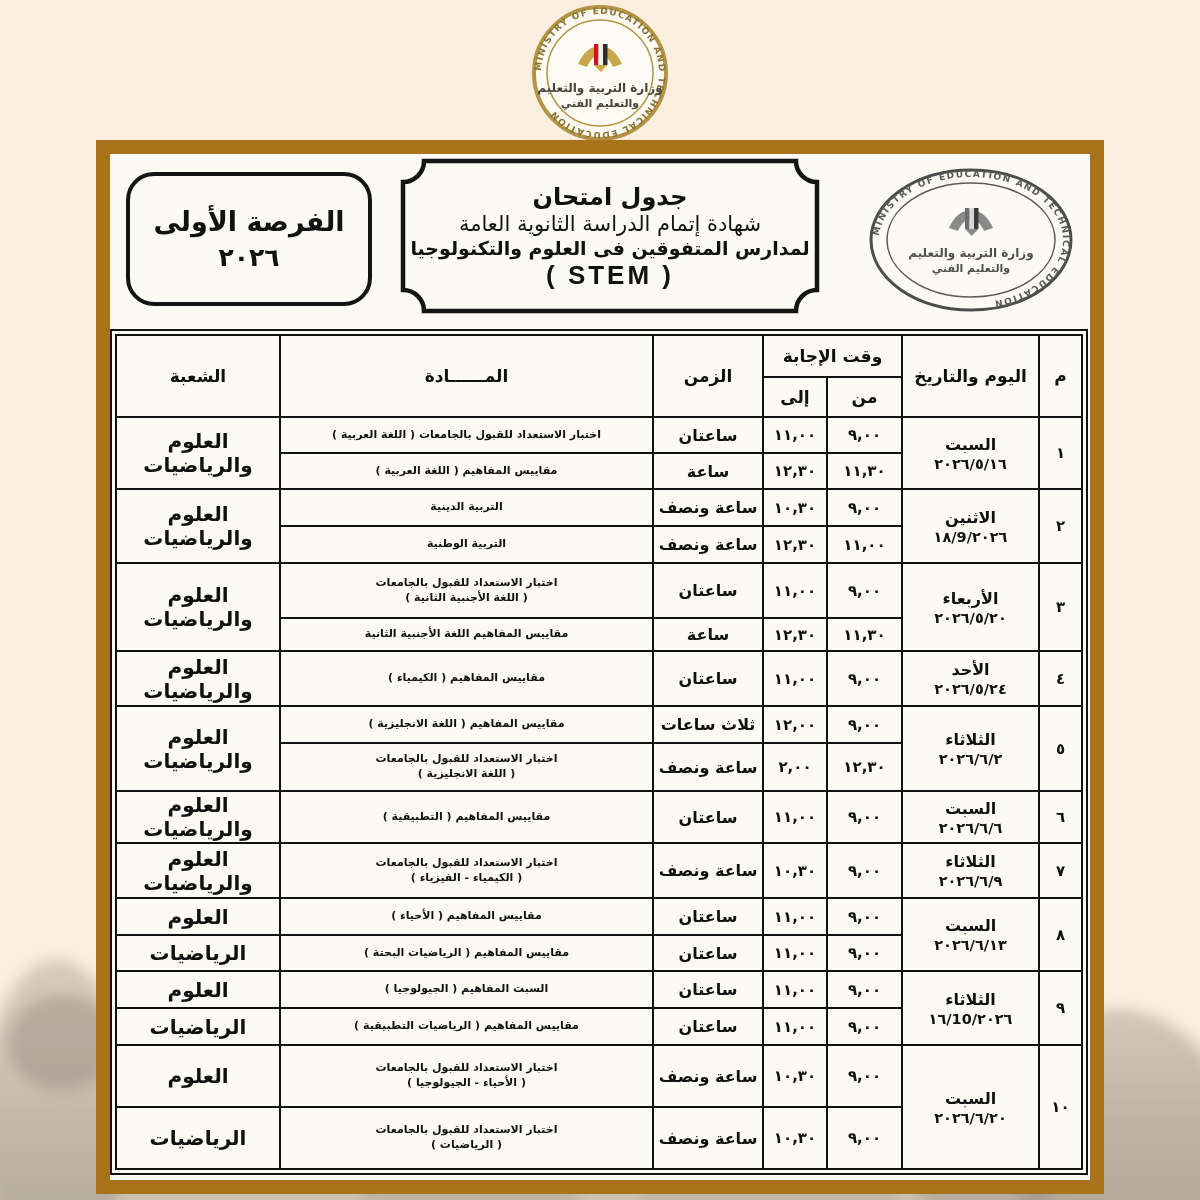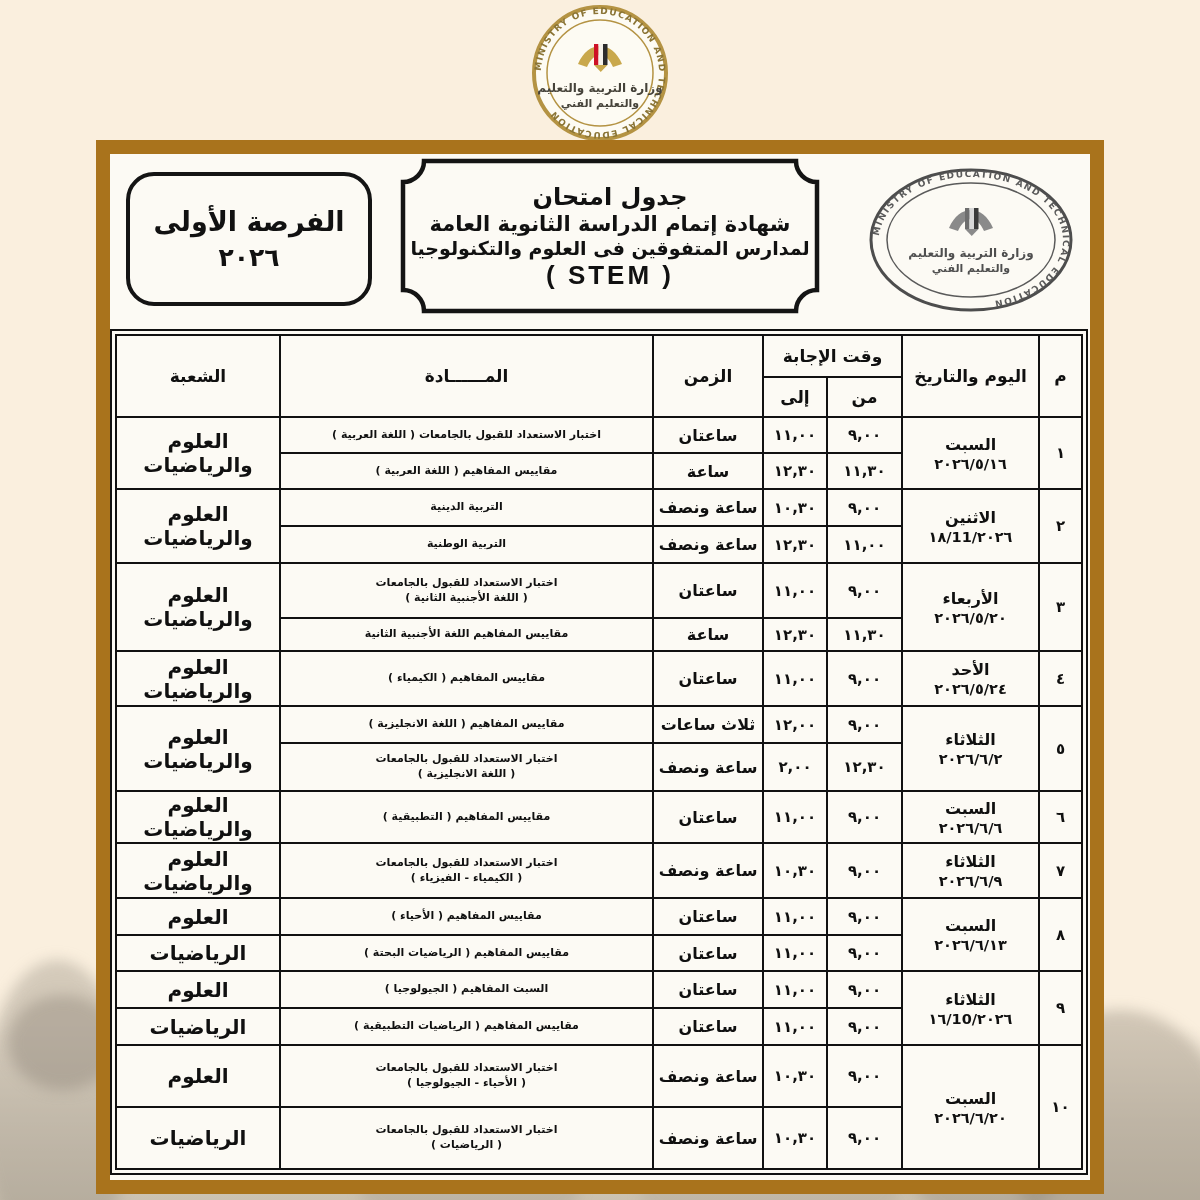--- a/index.html
+++ b/index.html
@@ -32,21 +32,21 @@
     border:4px solid #141414;border-radius:28px;background:#fcfaf4;
     display:flex;flex-direction:column;align-items:center;justify-content:center;gap:6px;text-align:right;}
   .session-box .l1{font-size:27px;font-weight:bold;}
   .session-box .l2{font-size:25px;font-weight:bold;letter-spacing:2px;}
 
   .title-box{position:absolute;left:290px;top:4px;width:420px;height:156px;}
   .title-box svg{position:absolute;left:0;top:0;}
   .title-text{position:absolute;left:0;top:0;width:100%;height:100%;
     display:flex;flex-direction:column;align-items:center;justify-content:center;gap:1px;padding-top:2px;box-sizing:border-box;}
   .title-text .t1{font-size:24px;font-weight:bold;}
-  .title-text .t2{font-size:21px;font-weight:bold;}
+  .title-text .t2{font-size:21px;font-weight:normal;}
   .title-text .t3{font-size:19px;font-weight:bold;}
   .title-text .t4{font-family:Liberation Sans, sans-serif;font-size:26px;font-weight:bold;letter-spacing:3px;direction:ltr;}
 
   .side-seal{position:absolute;left:746px;top:8px;width:230px;height:156px;}
 
   
   .table-wrap{position:absolute;left:5px;top:180px;outline:2px solid #111;outline-offset:3px;background:#fcfaf4;}
   table.sched{border-collapse:collapse;table-layout:fixed;width:966px;direction:rtl;}
   table.sched td{border:2px solid #111;text-align:center;vertical-align:middle;
     font-weight:bold;color:#101010;padding:1px 2px;overflow:hidden;}
@@ -176,21 +176,21 @@
         <td class="c-time">١١,٣٠</td>
         <td class="c-time">١٢,٣٠</td>
         <td class="c-dur">ساعة</td>
         <td class="c-subj">مقاييس المفاهيم ( اللغة العربية )</td>
       </tr>
 
       <tr style="height:37px">
         <td rowspan="2" class="c-num">٢</td>
         <td rowspan="2" class="c-day">
           <div class="d1">الاثنين</div>
-          <div class="d2">٢٠٢٦/11/١٨</div>
+          <div class="d2">٢٠٢٦/9/١٨</div>
         </td>
         <td class="c-time">٩,٠٠</td>
         <td class="c-time">١٠,٣٠</td>
         <td class="c-dur">ساعة ونصف</td>
         <td class="c-subj">التربية الدينية</td>
         <td rowspan="2" class="c-branch">العلوم والرياضيات</td>
       </tr>
       <tr style="height:37px">
         <td class="c-time">١١,٠٠</td>
         <td class="c-time">١٢,٣٠</td>

